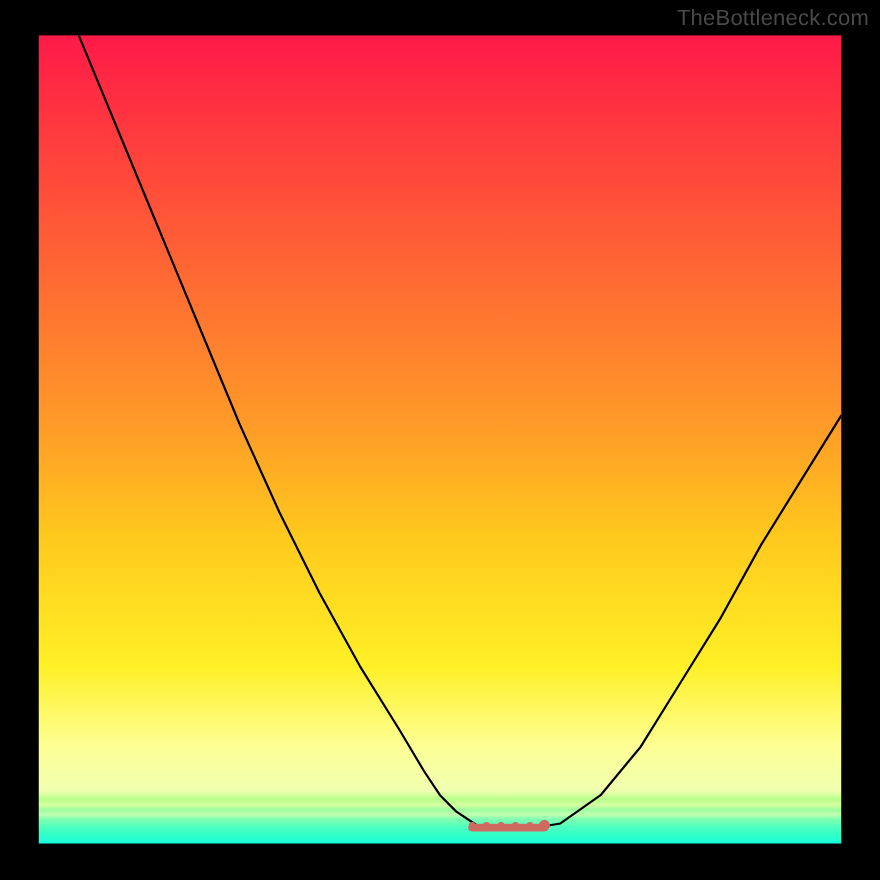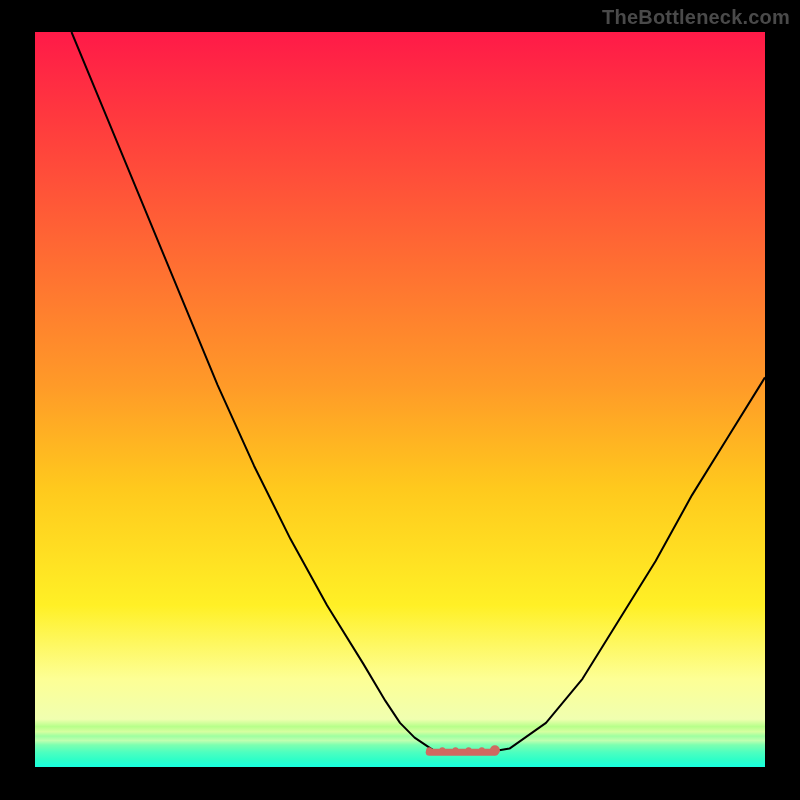--- a/index.html
+++ b/index.html
@@ -16,21 +16,21 @@
     width: 800px;
     height: 800px;
     background: #000;
   }
   .watermark {
     position: absolute;
     top: 6px;
     right: 10px;
     color: #4a4a4a;
     font-size: 20px;
-    font-weight: 700;
+    font-weight: 400;
     letter-spacing: 0.2px;
     z-index: 30;
   }
   .plot-area {
     position: absolute;
     left: 35px;
     top: 32px;
     width: 730px;
     height: 735px;
     overflow: hidden;

